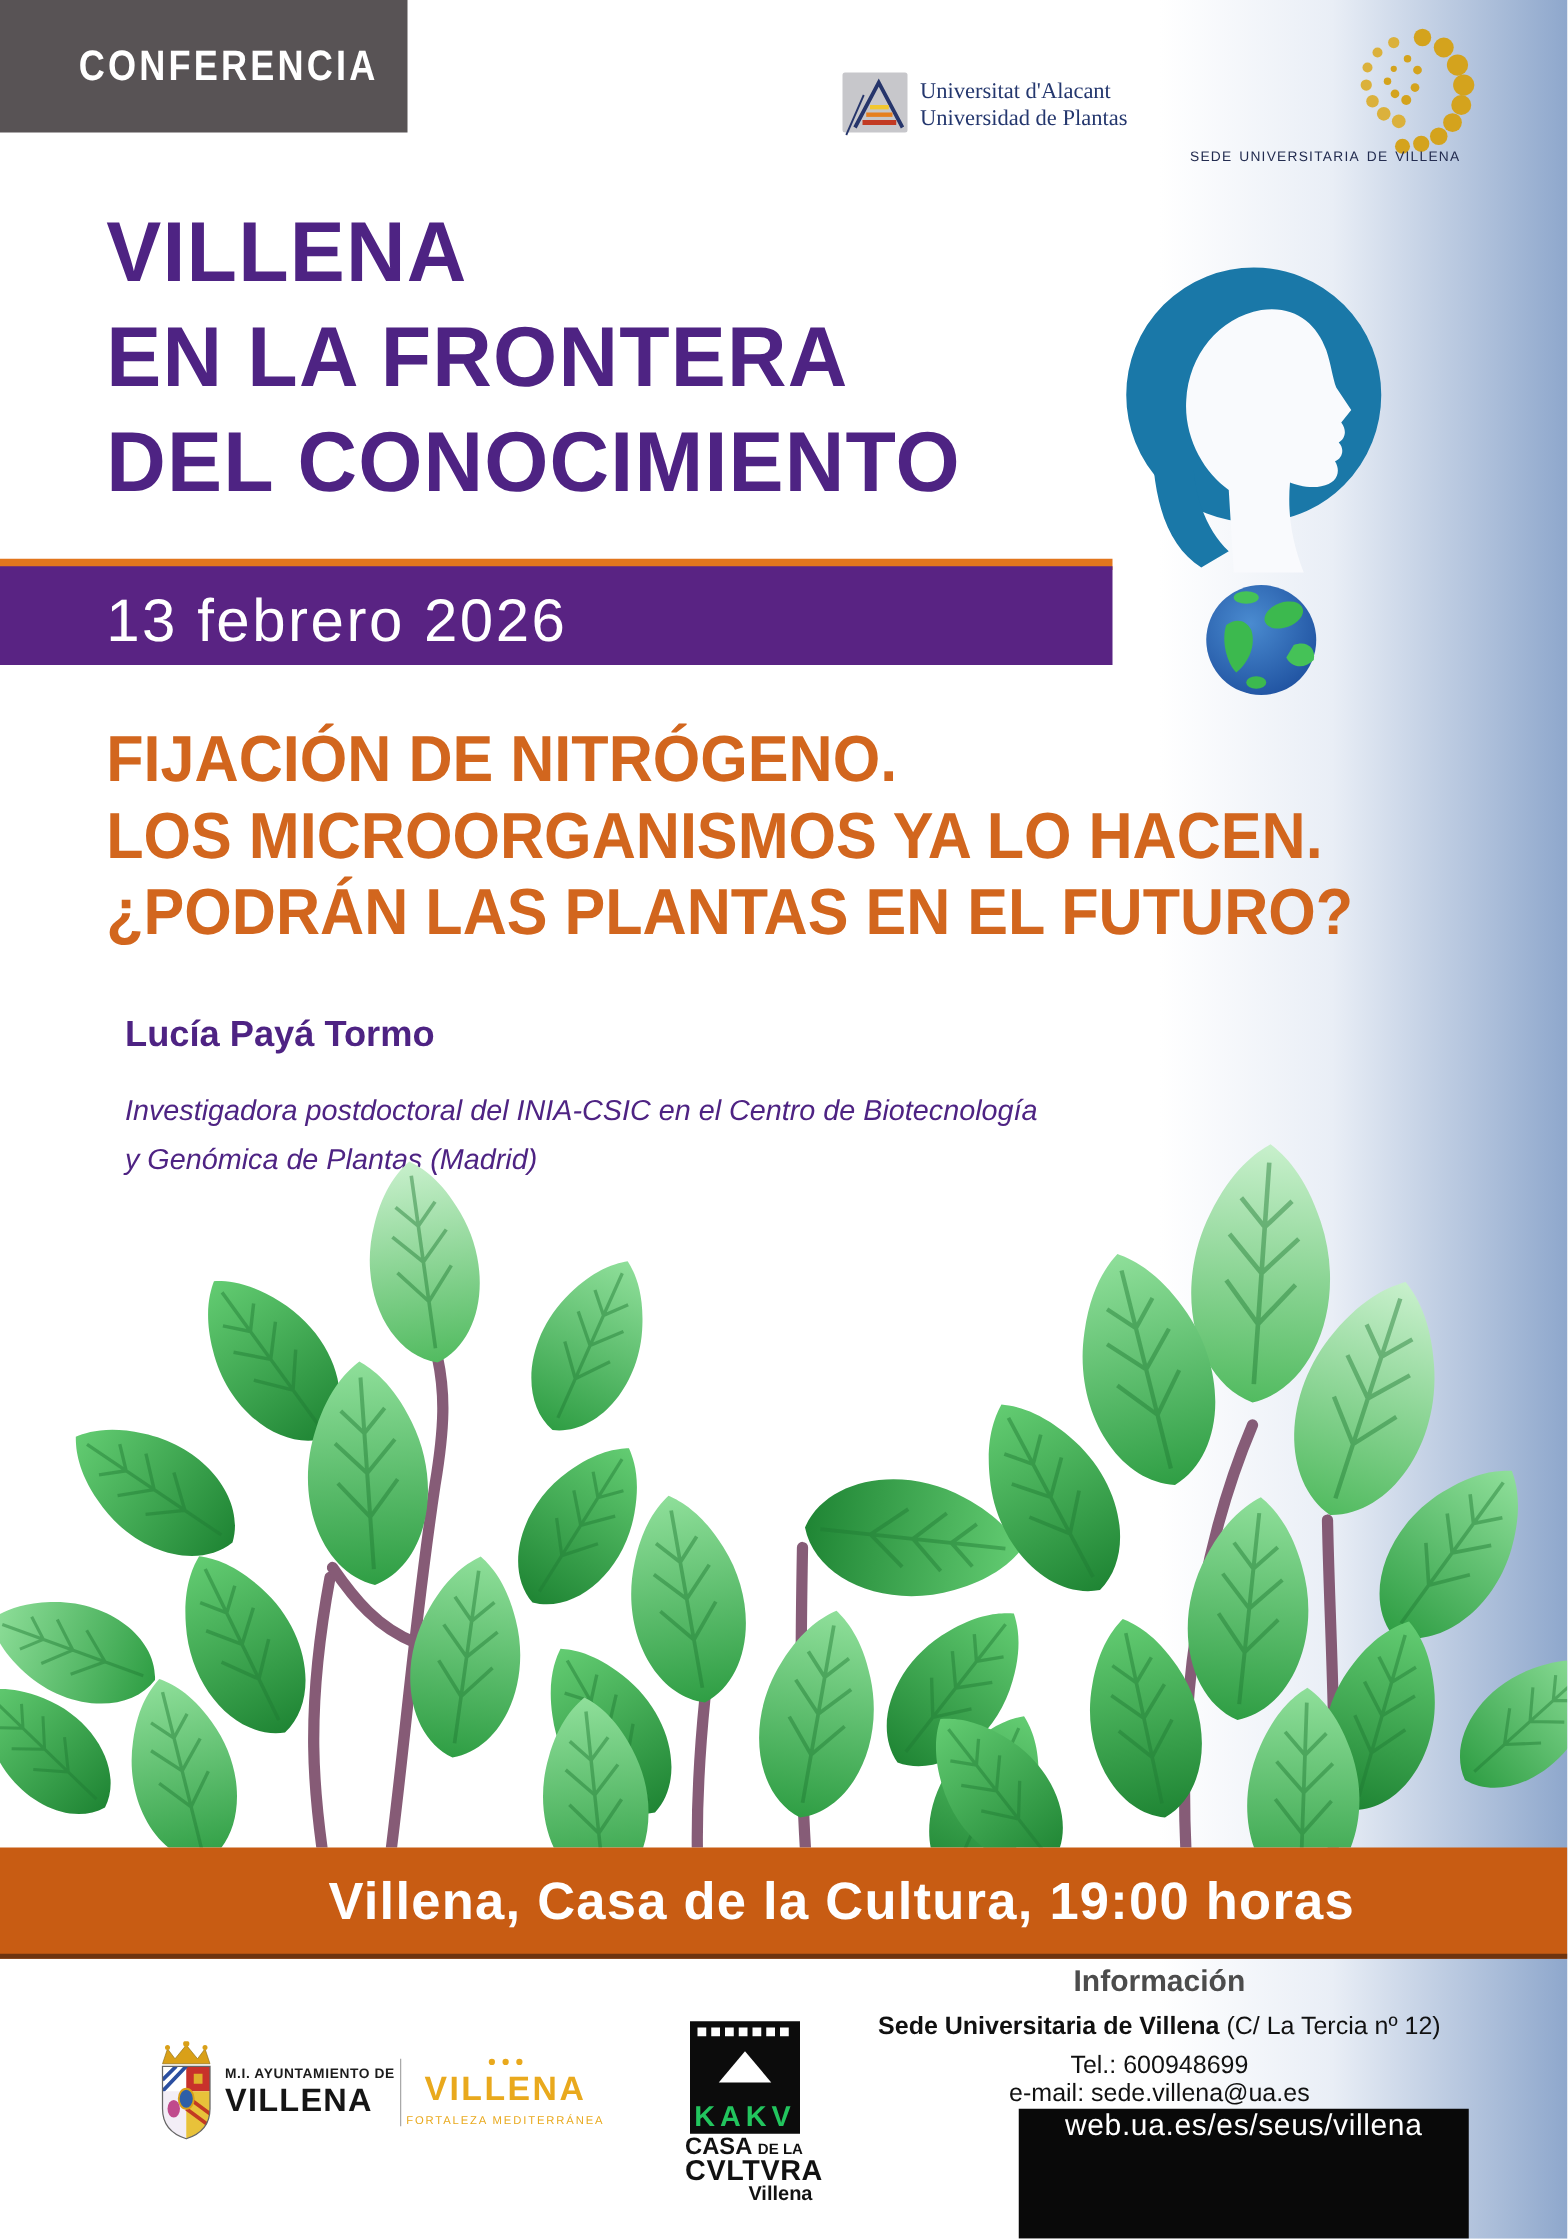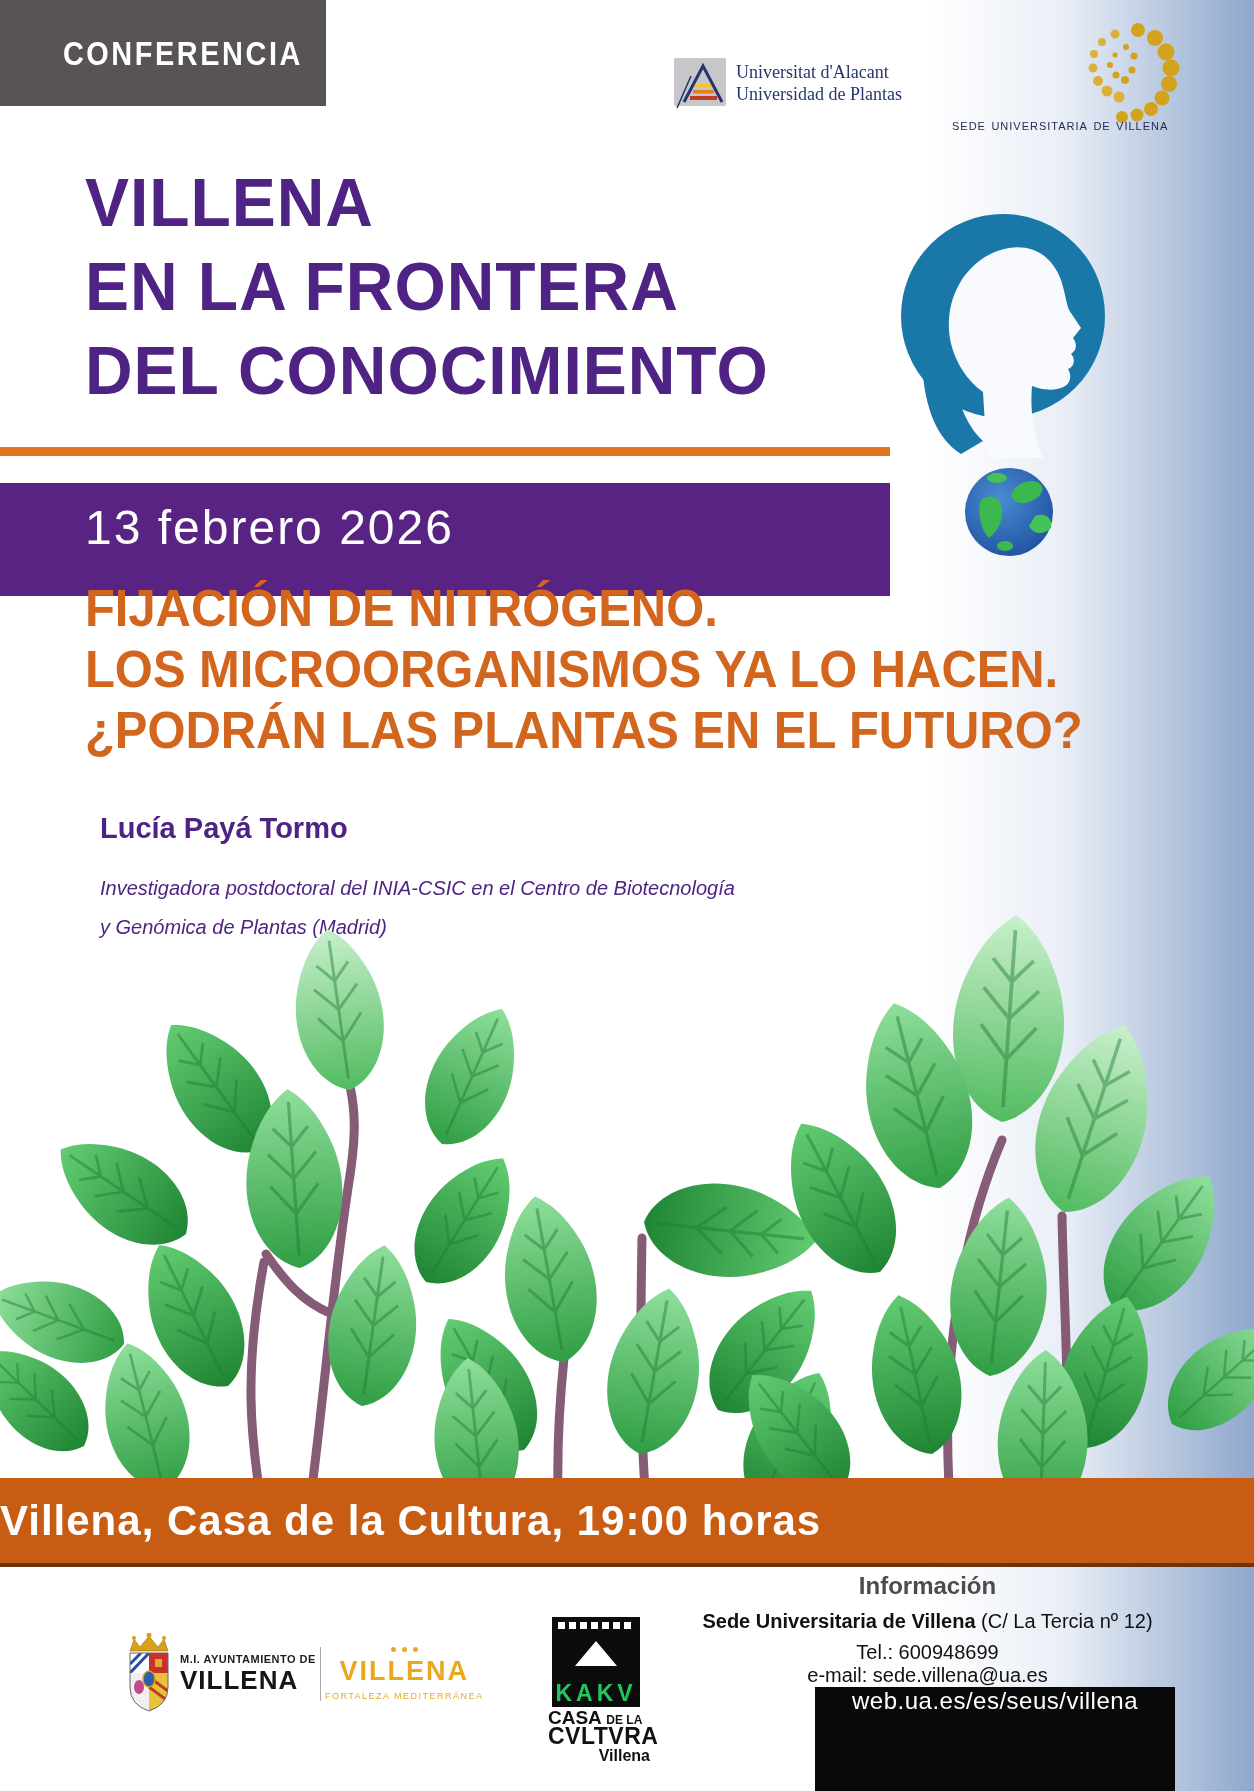--- a/index.html
+++ b/index.html
@@ -20,37 +20,37 @@
   .suv-word { position:absolute; left:4px; top:-14px; font-family:"Liberation Serif",serif;
     font-size:78px; color:#202041; letter-spacing:2px; }
   .suv-dots { position:absolute; left:112px; top:0; }
   .suv-sub { position:absolute; left:4px; top:96px; width:300px; font-variant:small-caps;
     font-size:16px; letter-spacing:1px; color:#232c50; white-space:nowrap; }
   
   .main-title { position:absolute; left:85px; top:160px; width:800px; color:#4e2383;
     font-weight:bold; font-size:68px; line-height:84px; letter-spacing:1px;
     transform:scaleX(.97); transform-origin:left top; }
   .orange-rule { position:absolute; left:0; top:447px; width:890px; height:9px; background:#e2761c; }
-  .date-band { position:absolute; left:0; top:483px; width:890px; height:113px; background:#592383; }
+  .date-band { position:absolute; left:0; top:453px; width:890px; height:79px; background:#592383; }
   .date-band span { display:block; color:#fff; font-size:48px; line-height:89px; padding-left:85px; letter-spacing:2px; }
   
   .q-graphic { position:absolute; left:885px; top:200px; width:250px; height:365px; }
   
   .talk-title { position:absolute; left:85px; top:578px; width:1060px; color:#d2661e;
     font-weight:bold; font-size:52px; line-height:61px; transform:scaleX(.94); transform-origin:left top; white-space:nowrap; }
   .speaker-block { position:absolute; left:100px; top:812px; width:1000px; color:#4e2383; }
   .speaker-name { font-size:29px; font-weight:bold; margin-bottom:24px; }
-  .speaker-role { font-size:20px; font-style:italic; line-height:39px; }
+  .speaker-role { font-size:23px; font-style:italic; line-height:39px; }
   
   .plant { position:absolute; left:0; top:878px; width:1254px; height:600px; }
   
   .venue-band { position:absolute; left:0; top:1478px; width:1254px; height:85px;
     background:#c85c13; border-bottom:4px solid #6e3410; box-sizing:content-box; }
   .venue-band span { display:block; color:#fff; font-weight:bold; font-size:42px; line-height:85px;
-    text-align:left; padding-right:170px; letter-spacing:1px; }
+    text-align:right; padding-right:170px; letter-spacing:1px; }
   
   .footer-left { position:absolute; left:122px; top:1630px; height:88px; display:flex; align-items:center; gap:4px; }
   .ayto-text .l1 { font-size:11px; font-weight:bold; color:#1c1c1c; letter-spacing:.5px; }
   .ayto-text .l2 { font-size:26px; font-weight:bold; color:#151515; letter-spacing:1px; }
   .v-divider { width:1px; height:54px; background:#a9a9a9; }
   .gold-brand { text-align:center; color:#e9a91d; }
   .gold-dots { display:flex; justify-content:center; gap:6px; margin-bottom:4px; }
   .gold-dots i { width:5px; height:5px; border-radius:50%; background:#e9a91d; }
   .gold-name { font-size:27px; font-weight:bold; letter-spacing:2px; }
   .gold-tag { font-size:9px; letter-spacing:1.5px; margin-top:4px; }

